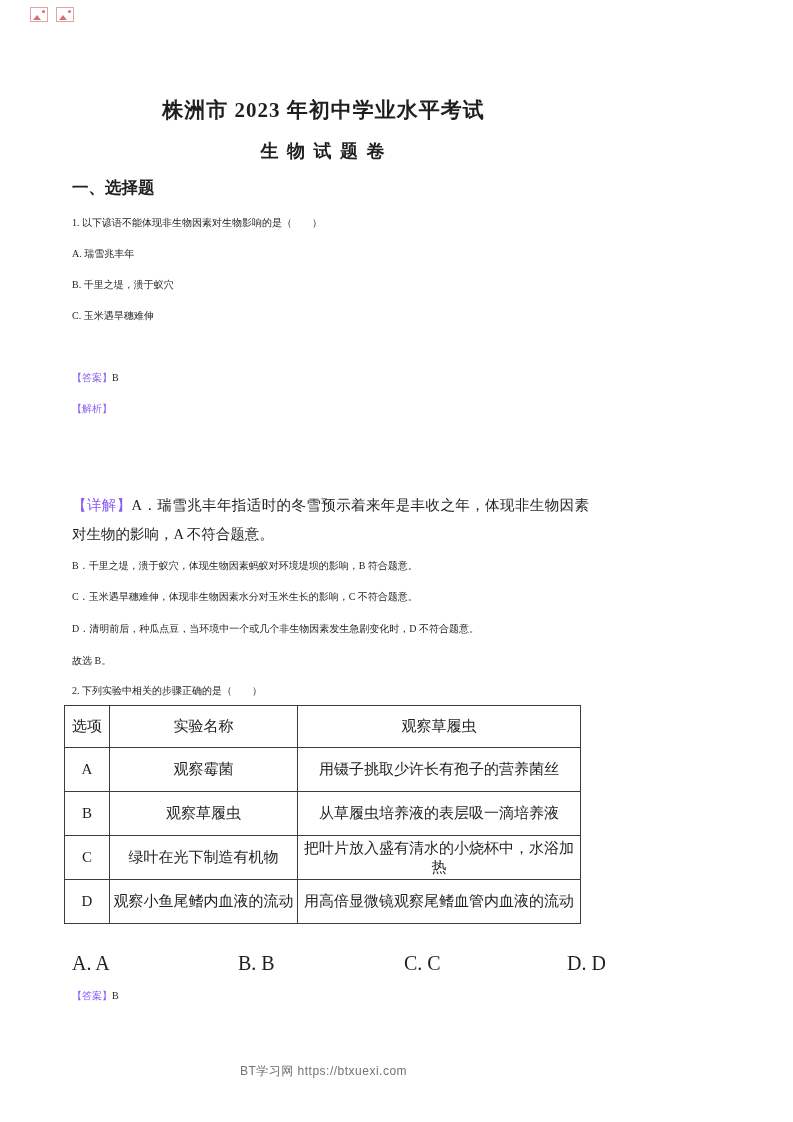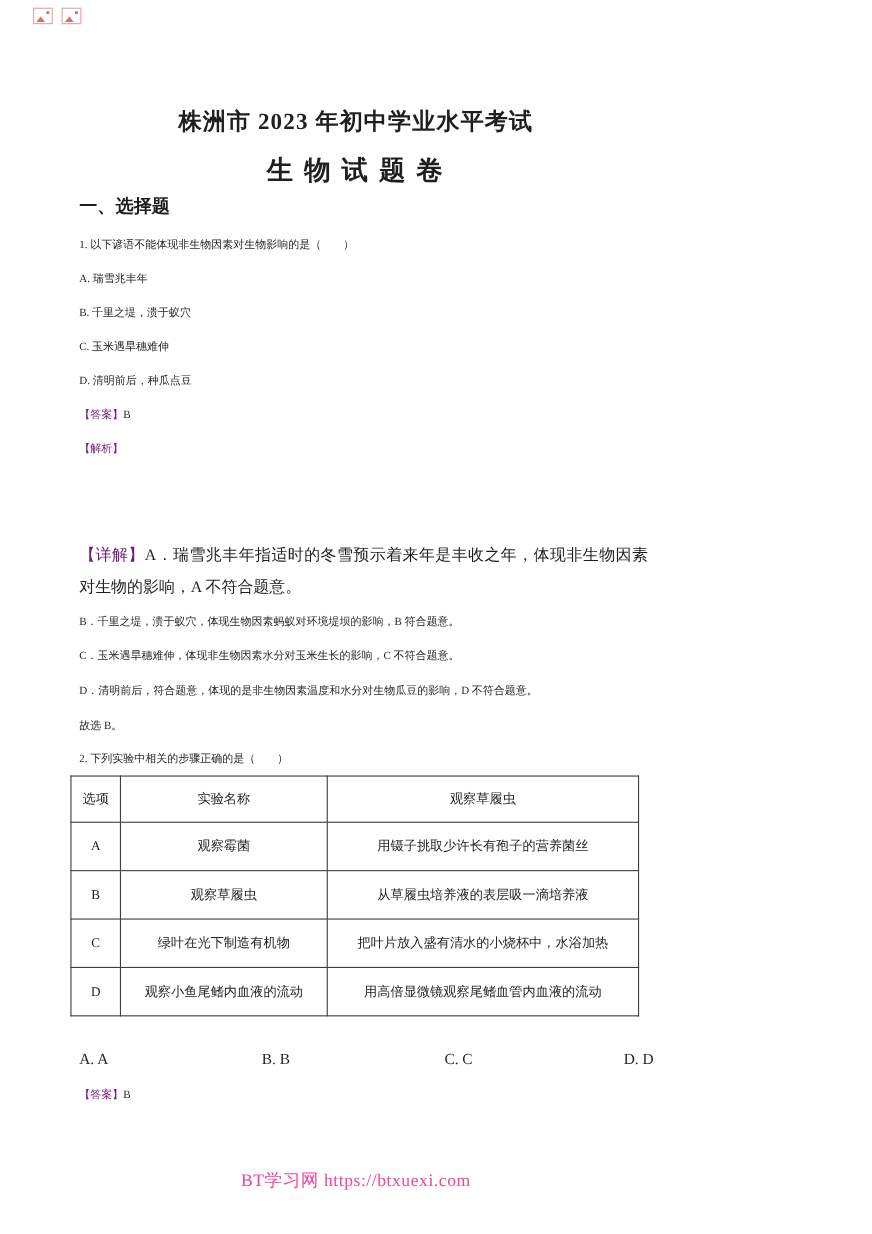--- a/index.html
+++ b/index.html
@@ -7,42 +7,42 @@
     position:relative;
     width:647px;height:1122px;
     background:#ffffff;
     font-family:"Liberation Serif","DejaVu Serif",serif;
     color:#1f1f1f;
     overflow:hidden;
     border-radius:32px;
   }
   .abs{position:absolute;}
   .title1{top:96px;left:0;right:0;text-align:center;font-size:21px;font-weight:bold;letter-spacing:1px;}
-  .title2{top:139px;left:0;right:0;text-align:center;font-size:24px;font-weight:bold;letter-spacing:2px;}
+  .title2{top:139px;left:0;right:0;text-align:center;font-size:18px;font-weight:bold;letter-spacing:2px;}
   .sec-heading{top:176px;left:72px;font-size:16.5px;font-weight:bold;line-height:24px;text-align:right;}
   .line{left:72px;right:72px;font-size:10px;line-height:31px;text-align:justify;}
   .para{left:72px;right:58px;font-size:14.5px;text-align:justify;}
-  .marker{color:#701a75;}
+  .marker{color:#8b5cf6;}
   .etable{
     position:absolute;left:64px;top:705px;
     border-collapse:collapse;table-layout:fixed;width:516px;
-    font-size:12px;color:#1f1f1f;
+    font-size:15px;color:#1f1f1f;
   }
   .etable td{
     border:1px solid #3d3d3d;
     text-align:center;vertical-align:middle;
     padding:0 2px;overflow:hidden;
   }
   .etable tr.hd{height:42px;}
   .etable tr.dr{height:44px;}
-  .choice{position:absolute;top:948px;font-size:14px;line-height:31px;}
+  .choice{position:absolute;top:948px;font-size:20px;line-height:31px;}
   .footer{
     position:absolute;top:1063px;left:0;right:0;text-align:center;
-    font-family:Liberation Serif, serif;
-    font-size:16px;color:#ec4899;letter-spacing:0.5px;
+    font-family:Liberation Sans, sans-serif;
+    font-size:12px;color:#737373;letter-spacing:0.5px;
   }
   
   .bicon{
     position:absolute;top:7px;width:16px;height:13px;
     border:1px solid #e2a3a3;background:#fff;
   }
   .bicon::before{
     content:"";position:absolute;right:2px;top:2px;
     width:3px;height:3px;background:#d97070;border-radius:50%;
   }
@@ -64,38 +64,37 @@
 
   <div class="abs title1">株洲市 2023 年初中学业水平考试</div>
   <div class="abs title2">生 物 试 题 卷</div>
 
   <div class="abs sec-heading">一、选择题</div>
 
   <div class="abs line" style="top:207px">1. 以下谚语不能体现非生物因素对生物影响的是（　　）</div>
   <div class="abs line" style="top:238px">A. 瑞雪兆丰年</div>
   <div class="abs line" style="top:300px">C. 玉米遇旱穗难伸</div>
   <div class="abs line" style="top:269px">B. 千里之堤，溃于蚁穴</div>
-  <div class="abs line" style="top:331px">D. 清明前后，种瓜点豆</div>
 
   <div class="abs line" style="top:362px">
     <span class="marker">【答案】</span><span>B</span>
   </div>
 
   <div class="abs line" style="top:393px">
     <span class="marker">【解析】</span>
   </div>
 
 
   <div class="abs para" style="top:491px;line-height:29px">
     <span class="marker">【详解】</span><span>A．瑞雪兆丰年指适时的冬雪预示着来年是丰收之年，体现非生物因素对生物的影响，A 不符合题意。</span>
   </div>
 
   <div class="abs line" style="top:550px">B．千里之堤，溃于蚁穴，体现生物因素蚂蚁对环境堤坝的影响，B 符合题意。</div>
   <div class="abs line" style="top:581px">C．玉米遇旱穗难伸，体现非生物因素水分对玉米生长的影响，C 不符合题意。</div>
-  <div class="abs line" style="top:613px">D．清明前后，符合题意，体现的是非生物因素温度和水分对生物瓜豆的影响，D 不符合题意。</div>
+  <div class="abs line" style="top:613px">D．清明前后，种瓜点豆，当环境中一个或几个非生物因素发生急剧变化时，D 不符合题意。</div>
   <div class="abs line" style="top:645px">故选 B。</div>
 
   <div class="abs line" style="top:675px">2. 下列实验中相关的步骤正确的是（　　）</div>
 
   <table class="etable">
     <colgroup>
         <col style="width:45px">
         <col style="width:188px">
         <col style="width:283px">
       </colgroup>

